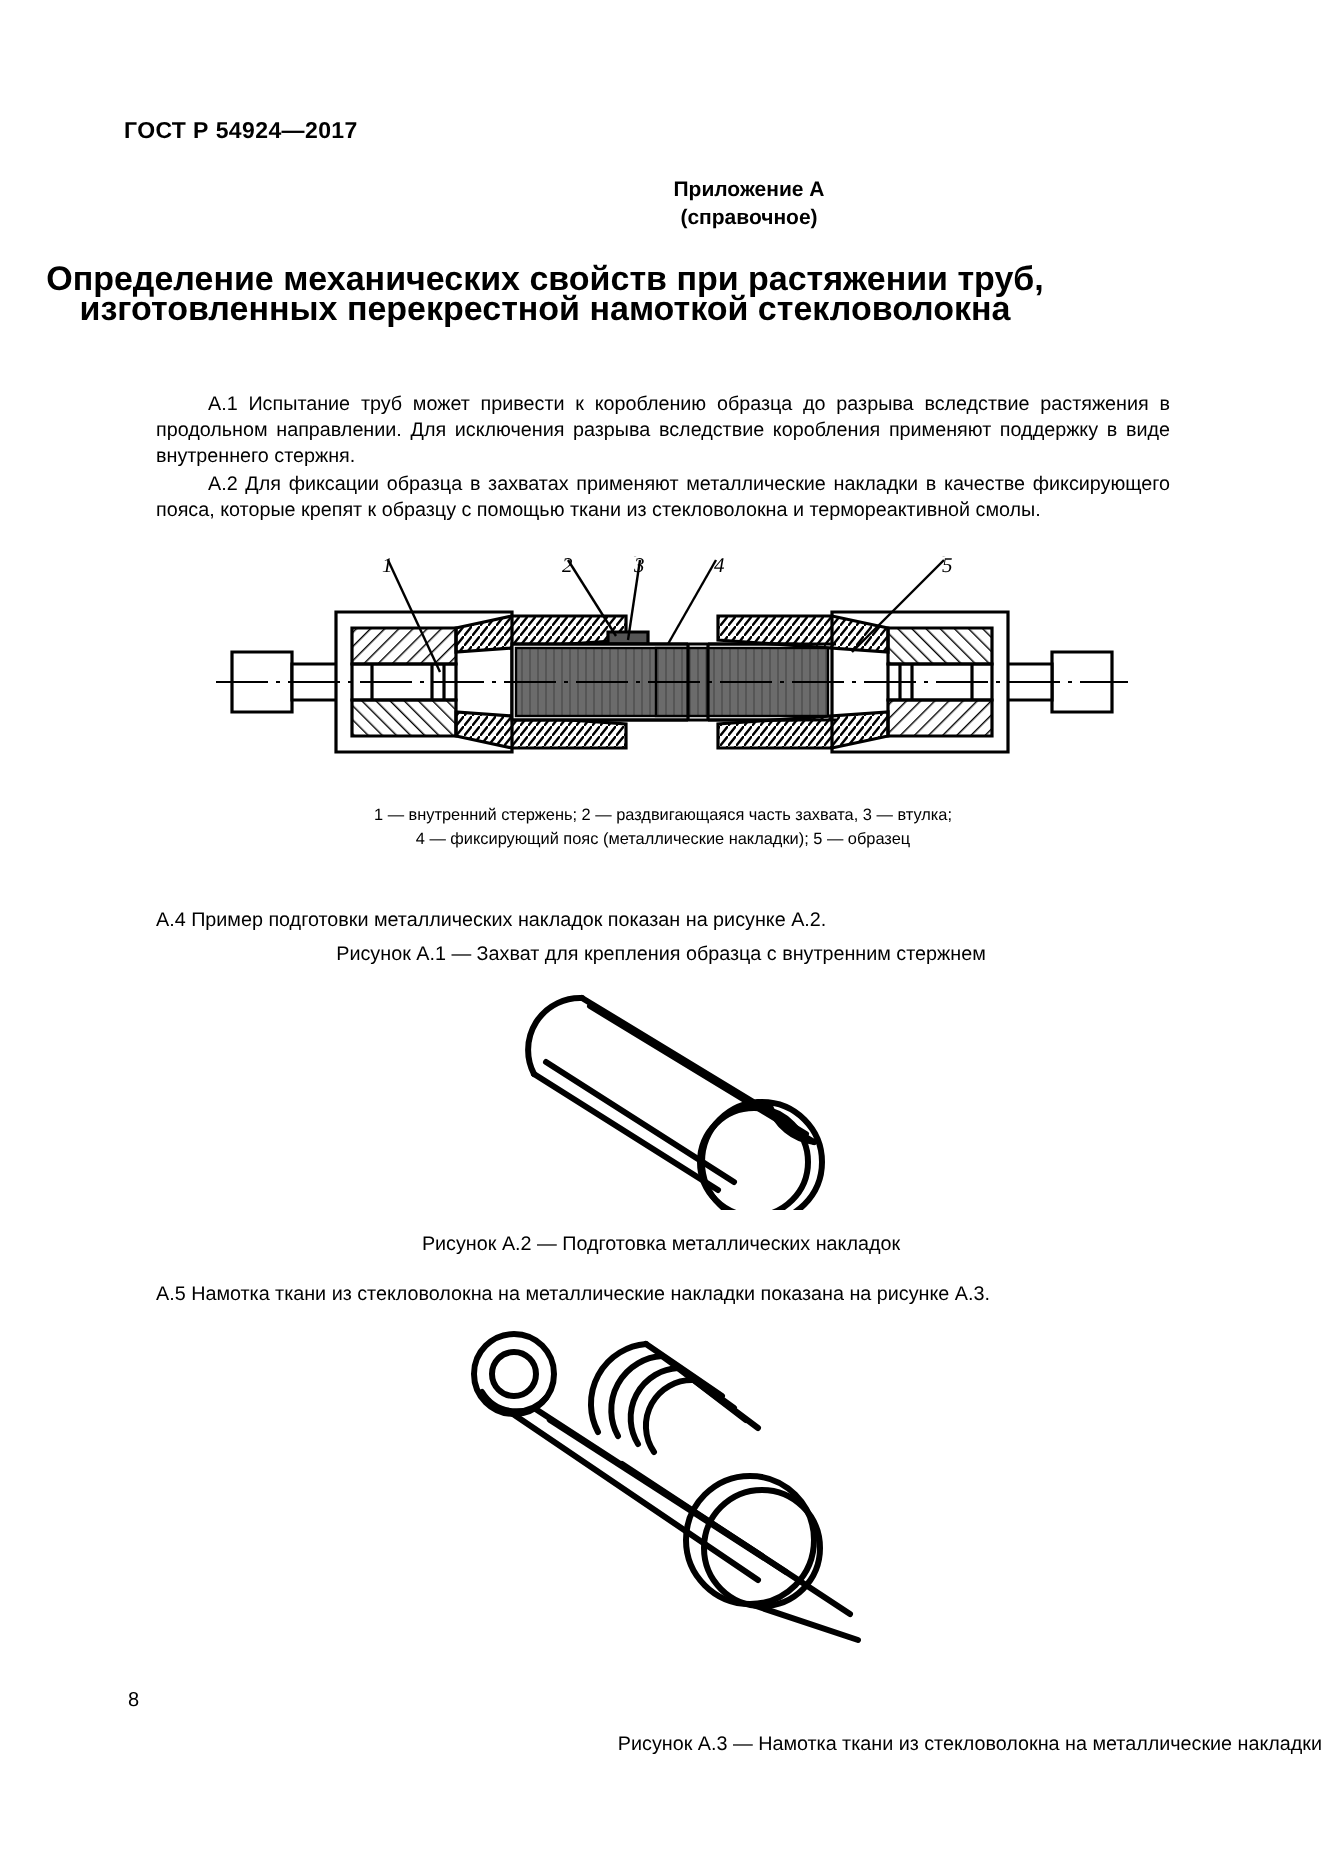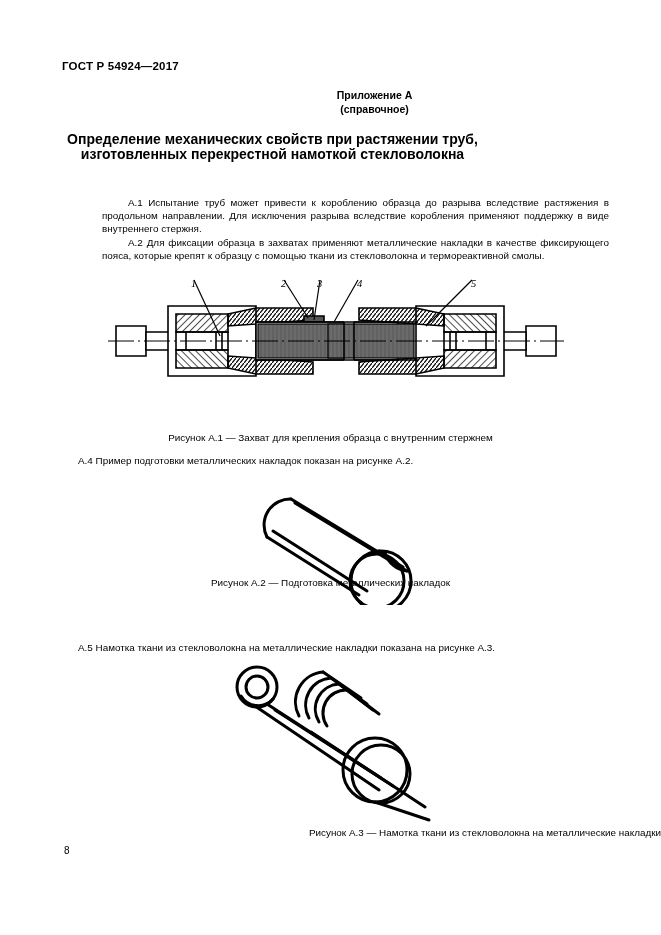--- a/index.html
+++ b/index.html
@@ -54,35 +54,34 @@
     font-weight: bold;
     line-height: 14px;
   }
 
   .main-title {
     position: absolute;
     left: 0;
     top: 132px;
     width: 545px;
     text-align: center;
-    font-size: 14px;
+    font-size: 17px;
     font-weight: bold;
     line-height: 15px;
   }
 
   
   .body-text {
     position: absolute;
     left: 78px;
     top: 196px;
     width: 507px;
     font-size: 9.9px;
     line-height: 13.2px;
     text-align: justify;
-    margin-left: 24px;
   }
   .body-text p {
     margin: 0;
     text-indent: 26px;
   }
 
   
   .fig1-wrap {
     position: absolute;
     left: 108px;
@@ -101,20 +100,21 @@
     font-size: 8.2px;
     line-height: 11.5px;
   }
 
   .fig-caption {
     position: absolute;
     width: 661px;
     left: 0;
     text-align: center;
     font-size: 9.9px;
+    margin-top: 40px;
   }
   #cap-a1 { top: 432px; }
   #cap-a2 { top: 577px; }
   #cap-a3 { top: 827px; text-align: right; }
 
   .para-a4 {
     position: absolute;
     left: 78px;
     top: 454px;
     width: 507px;
@@ -271,20 +271,24 @@
   </div>
 
   <div style="position:absolute;left:108px;top:278px;width:456px;height:14px;">
     <span style="position:absolute;left:83px;top:0;font-family:'Liberation Serif',serif;font-style:italic;font-size:10.5px;">1</span>
     <span style="position:absolute;left:173px;top:0;font-family:'Liberation Serif',serif;font-style:italic;font-size:10.5px;">2</span>
     <span style="position:absolute;left:209px;top:0;font-family:'Liberation Serif',serif;font-style:italic;font-size:10.5px;">3</span>
     <span style="position:absolute;left:249px;top:0;font-family:'Liberation Serif',serif;font-style:italic;font-size:10.5px;">4</span>
     <span style="position:absolute;left:363px;top:0;font-family:'Liberation Serif',serif;font-style:italic;font-size:10.5px;">5</span>
   </div>
 
+  <div class="fig1-legend">
+    <div>1 — внутренний стержень; 2 — раздвигающаяся часть захвата, 3 — втулка;</div>
+    <div>4 — фиксирующий пояс (металлические накладки); 5 — образец</div>
+  </div>
 
   <div class="fig-caption" id="cap-a1">Рисунок А.1 — Захват для крепления образца с внутренним стержнем</div>
 
   <div class="para-a4">А.4 Пример подготовки металлических накладок показан на рисунке А.2.</div>
 
   <div class="fig2-wrap">
     <svg width="270" height="130" viewBox="0 0 270 130" xmlns="http://www.w3.org/2000/svg">
       <g fill="none" stroke="#000" stroke-width="3" stroke-linecap="round" stroke-linejoin="round">
 
         <line x1="36" y1="24" x2="148" y2="92"></line>

